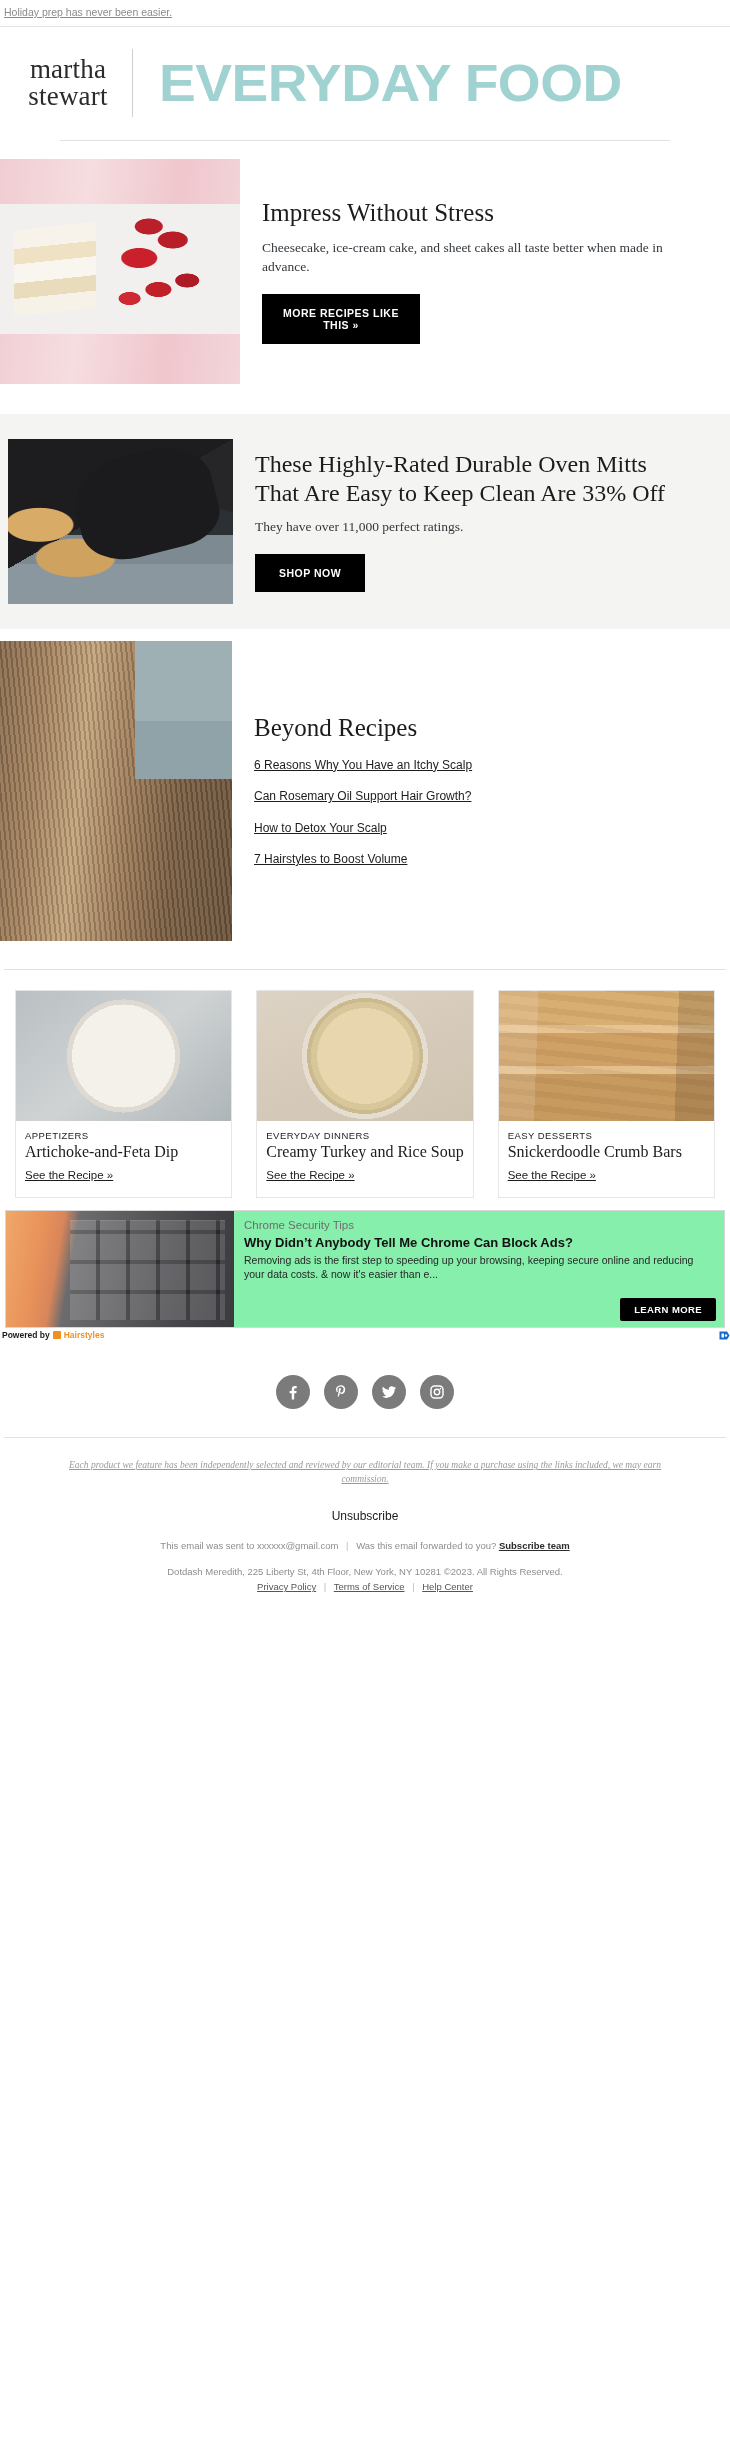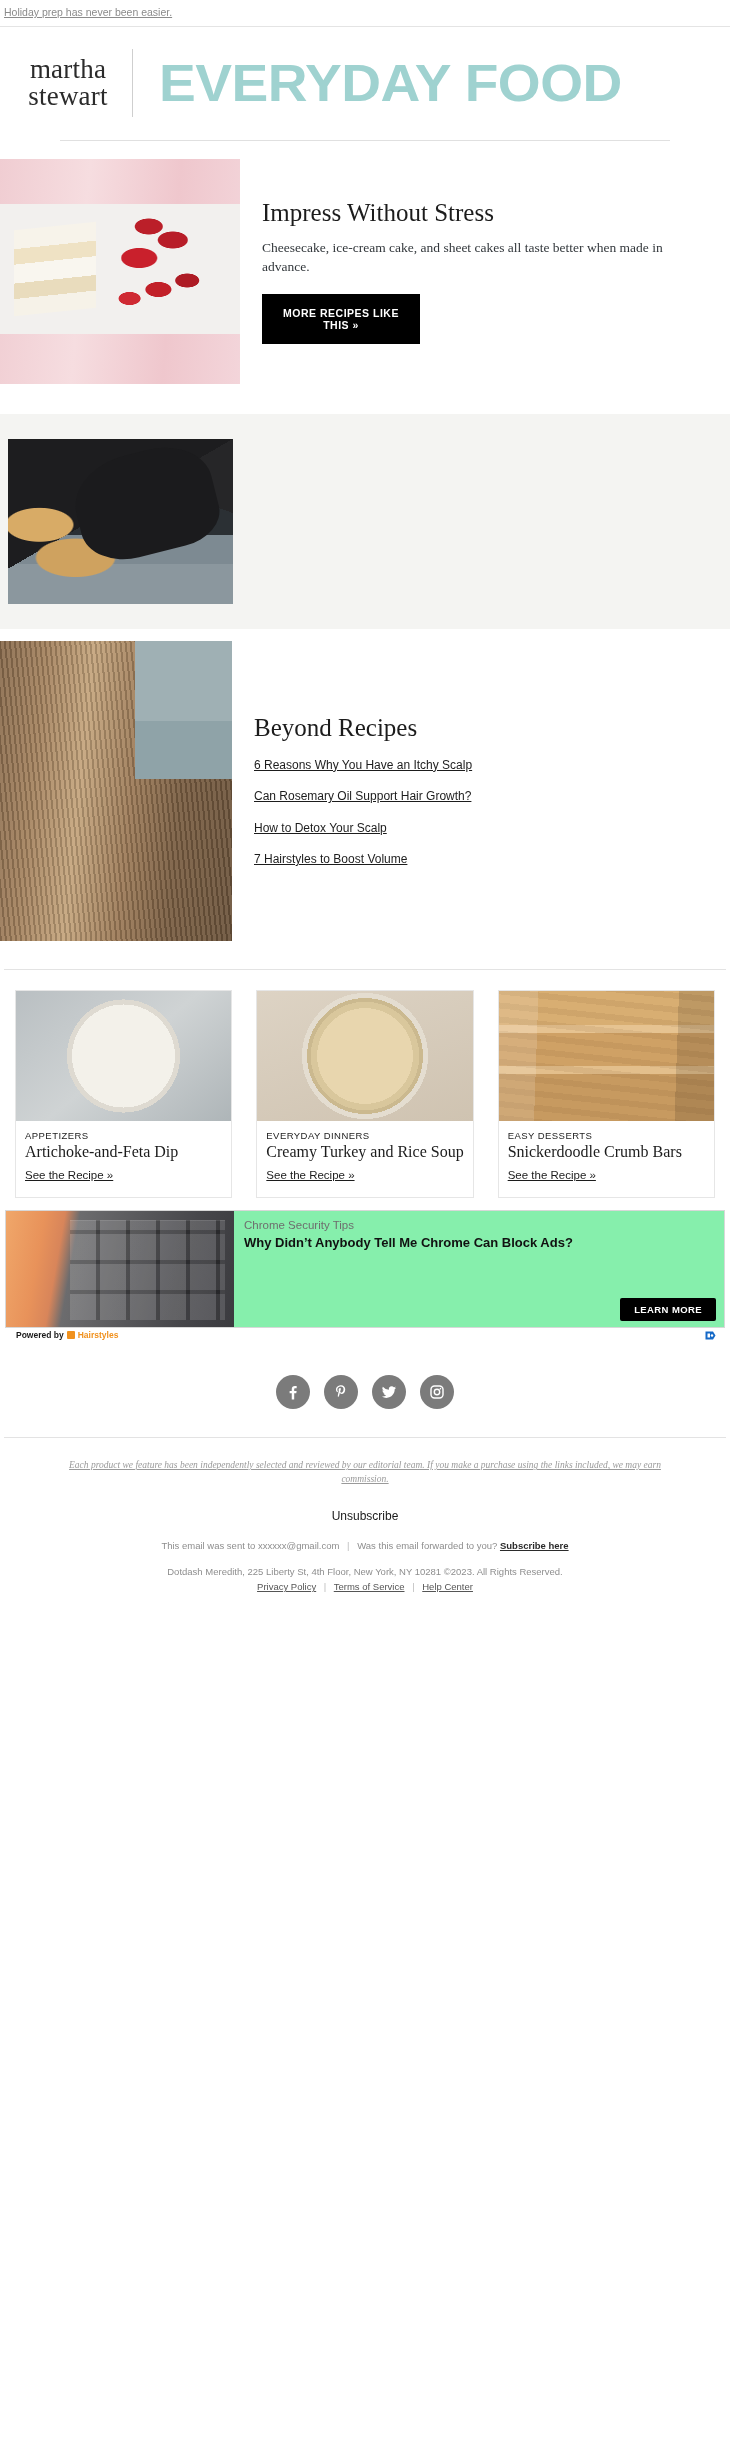--- a/index.html
+++ b/index.html
@@ -207,21 +207,21 @@
   .ad-img { flex: 0 0 228px; position: relative; overflow: hidden; }
   .ad-body { flex: 1; padding: 8px 10px 6px 10px; position: relative; }
   .ad-kicker { font-size: 11.5px; color: #6e6e6e; margin-bottom: 4px; }
   .ad-title { font-size: 13px; font-weight: bold; color: #111; line-height: 1.18; margin-bottom: 4px; }
   .ad-desc { font-size: 10.5px; color: #262626; line-height: 1.28; }
   .ad-cta {
     position: absolute; right: 8px; bottom: 6px;
     background: #000; color: #fff; font-size: 9.5px; font-weight: bold;
     letter-spacing: .4px; padding: 6px 14px; border-radius: 2px; text-decoration: none; margin-top: 44px;
   }
-  .li-bar { margin: 0 14px; display: flex; align-items: center; justify-content: space-between; padding: 2px 0 1px 2px; text-align: right; }
+  .li-bar { margin: 0 0; display: flex; align-items: center; justify-content: space-between; padding: 2px 0 1px 2px; text-align: right; }
   .li-left { display: flex; align-items: center; gap: 3px; font-size: 8.5px; font-weight: bold; color: #1a1a1a; }
   .li-logo { color: #f0911e; font-weight: bold; font-size: 8.5px; }
   .li-mark { width: 8px; height: 8px; background: #f0911e; border-radius: 1px; display: inline-block; }
   .adchoice { width: 11px; height: 9px; }
 
   
   .social-row { display: flex; justify-content: center; gap: 14px; padding: 34px 0 28px 0; }
   .soc { width: 34px; height: 34px; border-radius: 50%; background: #7b7b7b; display: flex; align-items: center; justify-content: center; }
   .footer-rule { border-top: 1px solid #e3e3e3; margin: 0 4px; }
   .disclaimer { font-family: "Liberation Serif","DejaVu Serif",serif; font-style: italic; font-size: 9.5px; color: #9a9a9a; text-align: center; line-height: 1.5; padding: 20px 60px 0 60px; text-decoration: underline; }
@@ -257,20 +257,25 @@
     <p class="dek">Cheesecake, ice-cream cake, and sheet cakes all taste better when made in advance.</p>
     <a class="cta" href="#">MORE RECIPES LIKE THIS »</a>
   </div>
 </div>
 
 <div class="band-grey" style="margin-top:30px;padding:25px 0">
   <div class="block" style="height:165px">
     <div class="block-img" style="flex:0 0 225px;margin-left:8px">
       <div class="ph ph-mitt"></div>
     </div>
+    <div class="block-txt">
+      <h2 class="hl" style="font-size:24px">These Highly-Rated Durable Oven Mitts That Are Easy to Keep Clean Are 33% Off</h2>
+      <p class="dek">They have over 11,000 perfect ratings.</p>
+      <a class="cta" href="#" style="width:110px">SHOP NOW</a>
+    </div>
   </div>
 </div>
 
 <div class="block" style="height:300px;margin-top:12px">
   <div class="block-img" style="flex:0 0 232px">
     <div class="ph ph-hair"></div>
   </div>
   <div class="block-txt">
     <h2 class="hl" style="margin-bottom:14px">Beyond Recipes</h2>
     <a class="bl" href="#">6 Reasons Why You Have an Itchy Scalp</a>
@@ -319,20 +324,21 @@
 
 </div>
 
 <div class="ad-wrap">
   <div class="ad-img">
     <div class="ph ph-keyboard"></div>
   </div>
   <div class="ad-body">
     <div class="ad-kicker">Chrome Security Tips</div>
     <div class="ad-title">Why Didn’t Anybody Tell Me Chrome Can Block Ads?</div>
+    <div class="ad-desc">Removing ads is the first step to speeding up your browsing, keeping secure online and reducing your data costs. &amp; now it's easier than e...</div>
     <a class="ad-cta" href="#">LEARN MORE</a>
   </div>
 </div>
 
 <div class="li-bar">
   <div class="li-left">
     <span>Powered by</span>
     <span class="li-mark"></span>
     <span class="li-logo">Hairstyles</span>
   </div>
@@ -374,21 +380,21 @@
 
 <div class="unsub">
   <a href="#" style="color:#1b1b1b;text-decoration:none">Unsubscribe</a>
 </div>
 
 <div class="fline">
   <span>This email was sent to</span>
   <span>xxxxxx@gmail.com</span>
   <span class="sep">|</span>
   <span>Was this email forwarded to you?</span>
-  <a class="strong" href="#">Subscribe here</a>
+  <a class="strong" href="#">Subscribe team</a>
 </div>
 
 <div class="fline fbottom">
   <div>Dotdash Meredith, 225 Liberty St, 4th Floor, New York, NY 10281 ©2023. All Rights Reserved.</div>
   <div>
     <a href="#" class="lnk">Privacy Policy</a>
     <span class="sep">|</span>
     <a href="#" class="lnk">Terms of Service</a>
     <span class="sep">|</span>
     <a href="#" class="lnk">Help Center</a>

